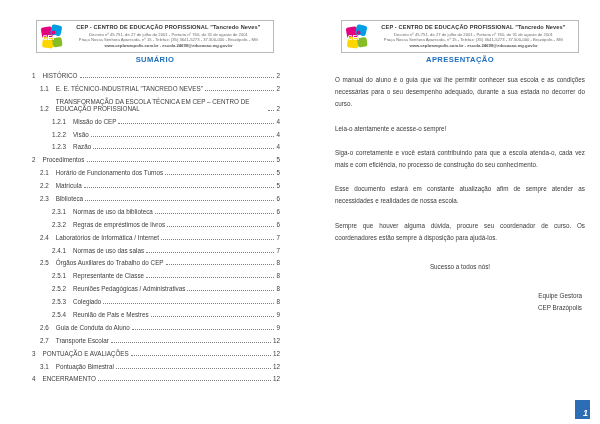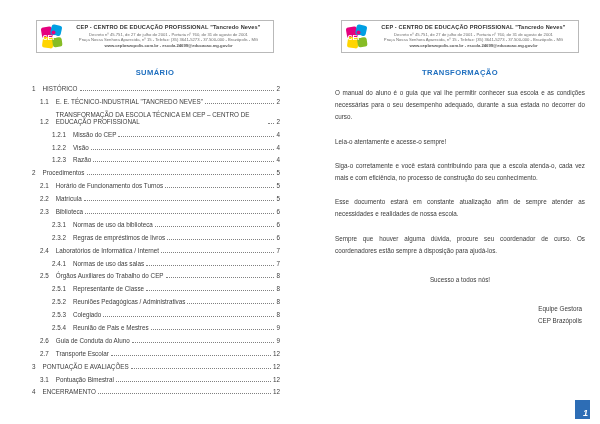--- a/index.html
+++ b/index.html
@@ -16,21 +16,21 @@
     display:flex;align-items:center;padding:1px 3px;box-sizing:border-box;background:#fff;
   }
   .logo{width:24px;height:28px;flex:0 0 auto;margin-right:3px;}
   .header-text{flex:1;text-align:center;line-height:1.35;}
   .org-line{font-size:5.6px;font-weight:bold;color:#333;letter-spacing:.15px;}
   .hdr-small{font-size:4.2px;color:#6e6e6e;}
   .hdr-small.b{font-weight:bold;color:#555;}
 
   .page-title{
     text-align:center;color:#1f6fbf;font-weight:bold;font-size:7.6px;
-    margin-top:15px;letter-spacing:.4px;
+    margin-top:2px;letter-spacing:.4px;
   }
 
   .toc{margin:8px 2px 0 2px;}
   .toc-row{display:flex;align-items:flex-end;font-size:6.3px;margin-bottom:5.9px;color:#3c3c3c;}
   .toc-row.lvl1{padding-left:2px;}
   .toc-row.lvl2{padding-left:10px;}
   .toc-row.lvl3{padding-left:22px;}
   .toc-num{white-space:nowrap;margin-right:7px;flex:0 0 auto;}
   .toc-title{flex:0 1 auto;}
   .dots{flex:1 0 6px;border-bottom:1px dotted #808080;margin:0 2px 1px 2px;}
@@ -229,21 +229,21 @@
       <circle cx="9.5" cy="16" r="2" fill="#ffd500"></circle>
       <text x="2.5" y="16.5" font-size="7" font-weight="bold" fill="#ffffff">CEP</text>
     </svg>
     <div class="header-text">
       <div class="org-line">CEP - CENTRO DE EDUCAÇÃO PROFISSIONAL  "Tancredo Neves"</div>
       <div class="hdr-small">Decreto nº 45.751, de 27 de julho de 2001 - Portaria nº 760, de 31 de agosto de 2001</div>
       <div class="hdr-small">Praça Nossa Senhora Aparecida, nº 15 - Telefax: (35) 3641-5273 - 37.500-000 - Brazópolis - MG</div>
       <div class="hdr-small b">www.cepbrazopolis.com.br - escola.24699@educacao.mg.gov.br</div>
     </div>
   </div>
-  <div class="page-title">TRANSFORMAÇÃO</div>
+  <div class="page-title">APRESENTAÇÃO</div>
   <div class="content">
       <div class="para">O manual do aluno é o guia que vai lhe permitir conhecer sua escola e as condições necessárias para o seu desempenho adequado, durante a sua estada no decorrer do curso.</div>
       <div class="para">Leia-o atentamente e acesse-o sempre!</div>
       <div class="para">Siga-o corretamente e você estará contribuindo para que a escola atenda-o, cada vez mais e com eficiência, no processo de construção do seu conhecimento.</div>
       <div class="para">Esse documento estará em constante atualização afim de sempre atender as necessidades e realidades de nossa escola.</div>
       <div class="para">Sempre que houver alguma dúvida, procure seu coordenador de curso. Os coordenadores estão sempre à disposição para ajudá-los.</div>
     </div>
   <div class="closing">Sucesso a todos nós!</div>
   <div class="signature">
     <div>Equipe Gestora</div>

